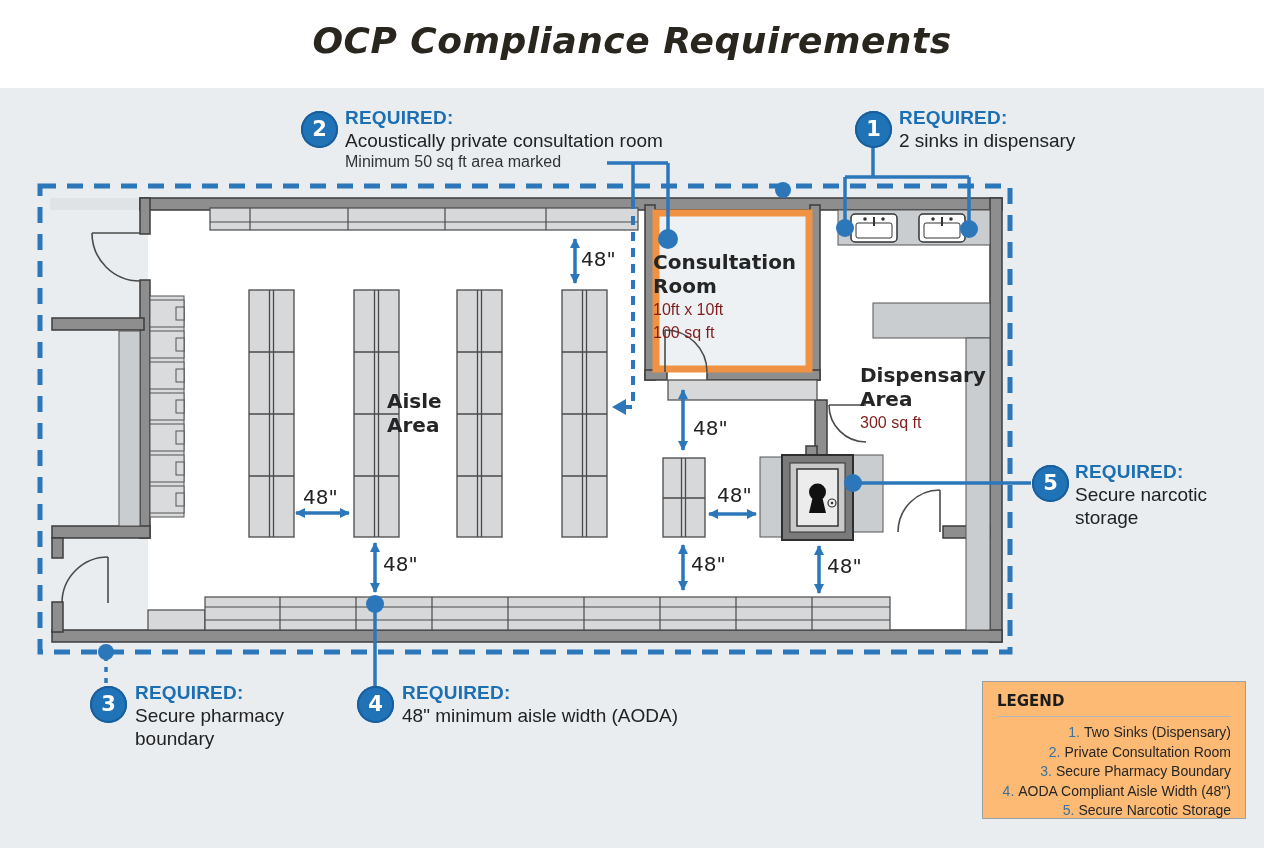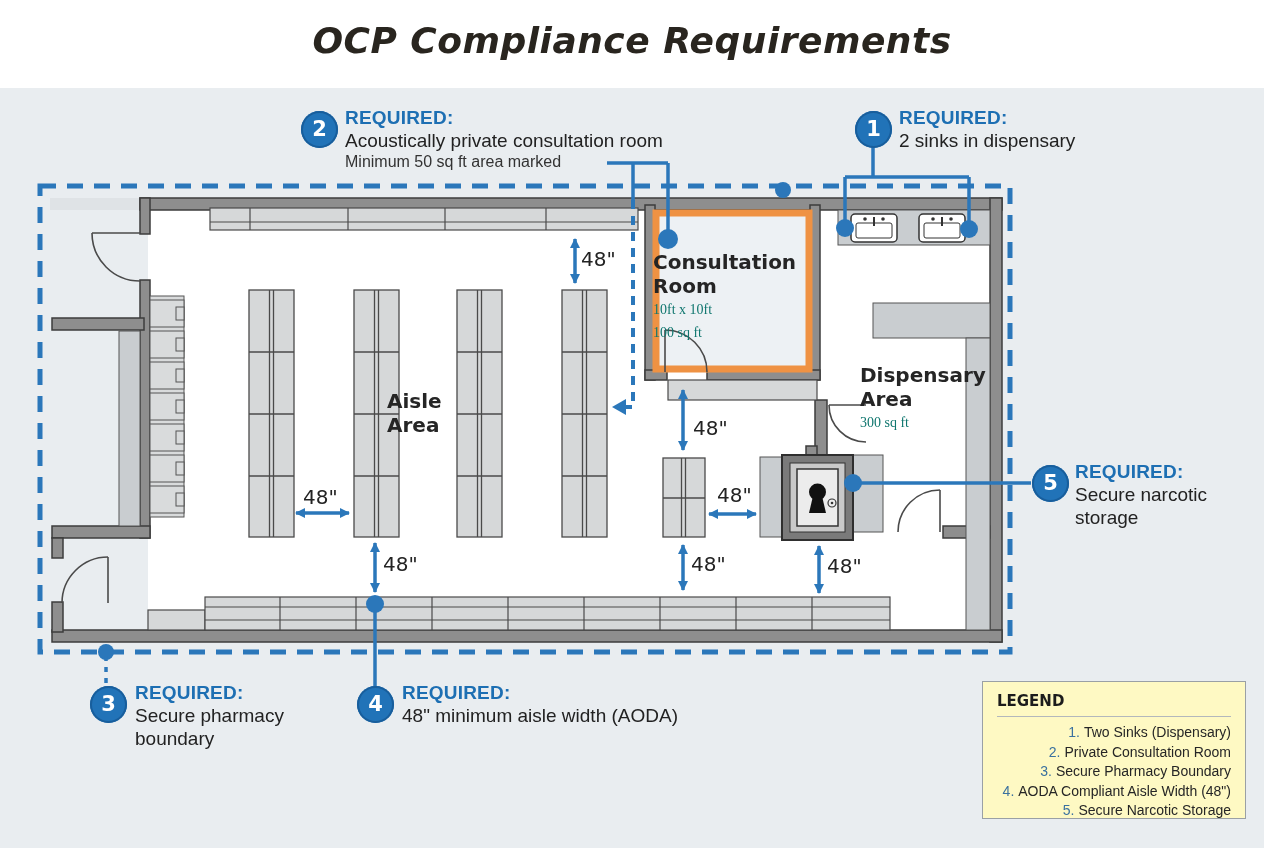--- a/index.html
+++ b/index.html
@@ -14,23 +14,23 @@
   .co-circle{position:absolute;z-index:3;width:37px;height:37px;border-radius:50%;
              background:#2173b8;box-shadow:inset 0 0 0 2px #185e9c;
              color:#fff;font-weight:bold;font-size:21px;line-height:37px;text-align:center;
              font-family:"DejaVu Sans",sans-serif;}
   .co-head{color:#1d6fb3;font-weight:bold;font-size:19px;letter-spacing:.2px;line-height:22px;}
   .co-line{font-size:19px;line-height:23px;color:#222;}
   .co-sub{font-size:16px;line-height:20px;color:#333;}
   .dim{position:absolute;z-index:2;font-size:20px;color:#232323;font-family:"DejaVu Sans",sans-serif;}
   .room-label{position:absolute;z-index:2;text-align:left;color:#252525;}
   .room-name{font-family:"DejaVu Sans",sans-serif;font-weight:bold;font-size:20px;line-height:24px;}
-  .room-sub{font-size:14px;line-height:23px;color:#0f766e;font-family:Liberation Serif, serif;}
+  .room-sub{font-size:16px;line-height:23px;color:#7f1d1d;}
   .legend{position:absolute;z-index:3;left:982px;top:681px;width:264px;height:138px;
-          background:#fef9c3;border:1.5px solid #9aa0a5;box-sizing:border-box;padding:10px 14px 8px 14px;}
+          background:#fdba74;border:1.5px solid #9aa0a5;box-sizing:border-box;padding:10px 14px 8px 14px;}
   .legend-title{font-family:"DejaVu Sans",sans-serif;font-weight:bold;font-size:15px;color:#1c1c1c;}
   .legend-divider{border:none;border-top:1.5px solid #b3b8bc;margin:6px 0 6px 0;}
   .legend-item{font-size:14px;line-height:19.5px;color:#262626;white-space:nowrap;text-align:right;}
   .legend-num{color:#3a719f;margin-right:4px;}
 </style>
 </head>
 <body>
 
 <div class="stage">
 

